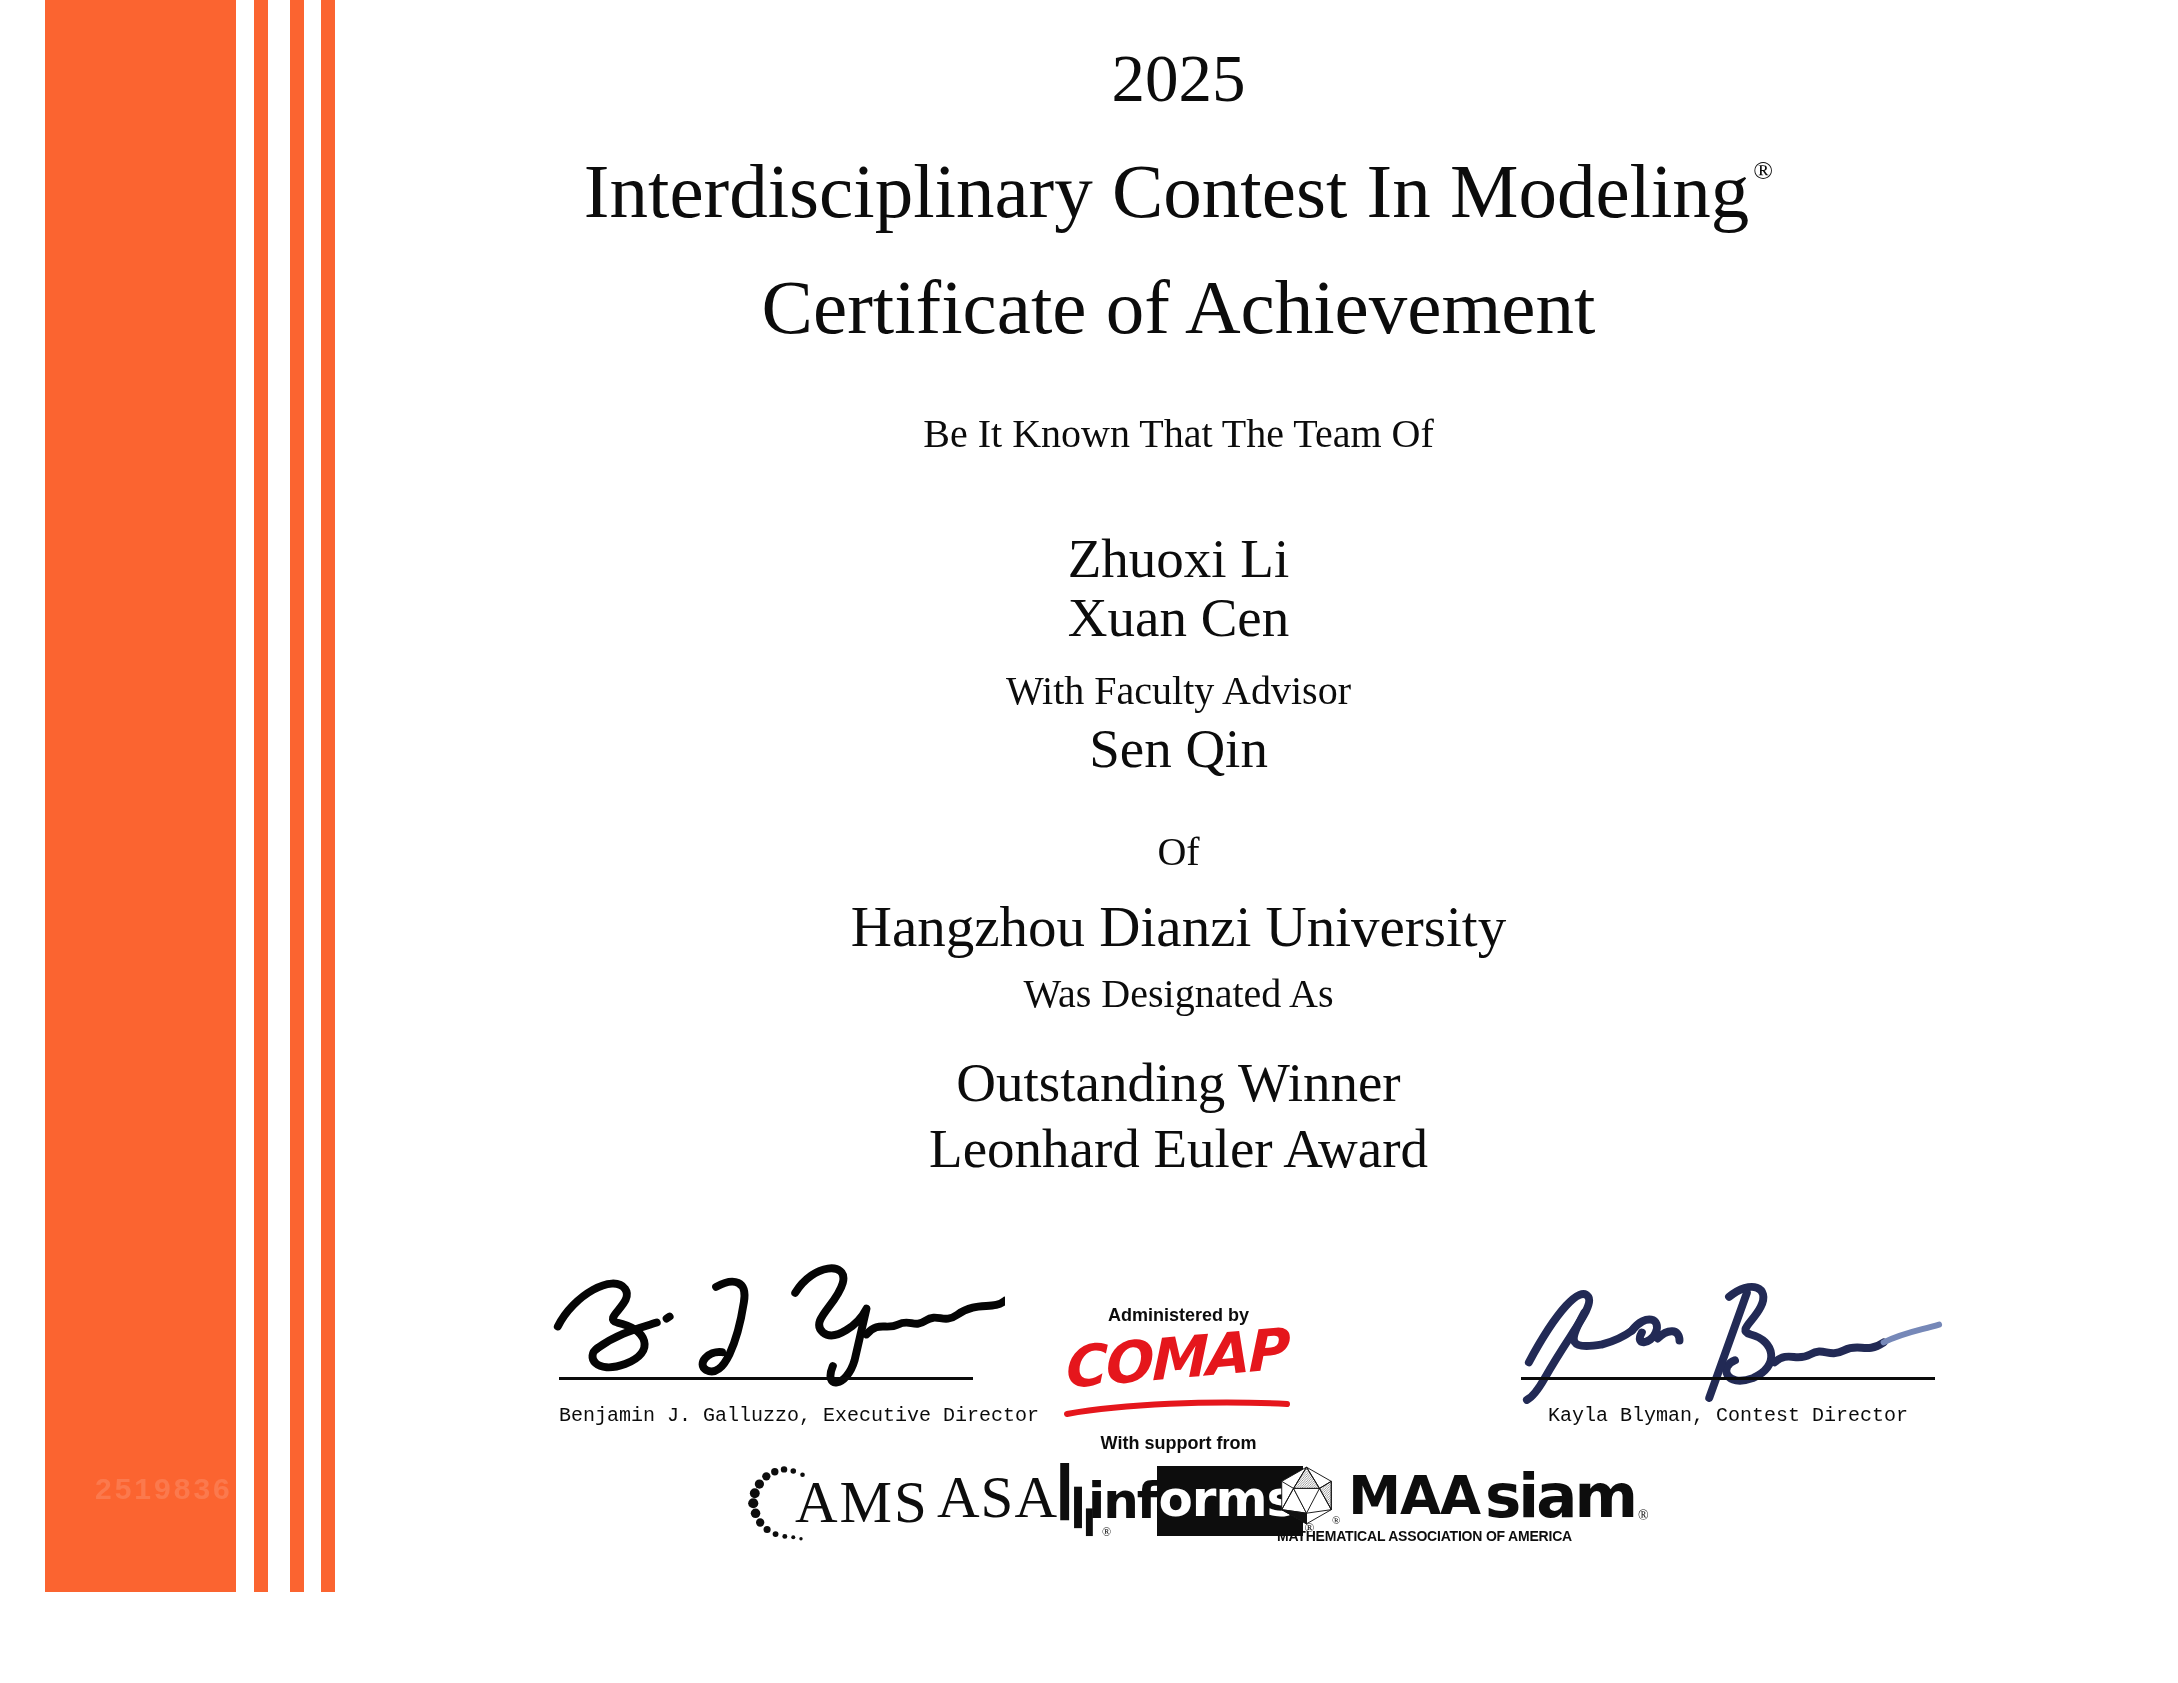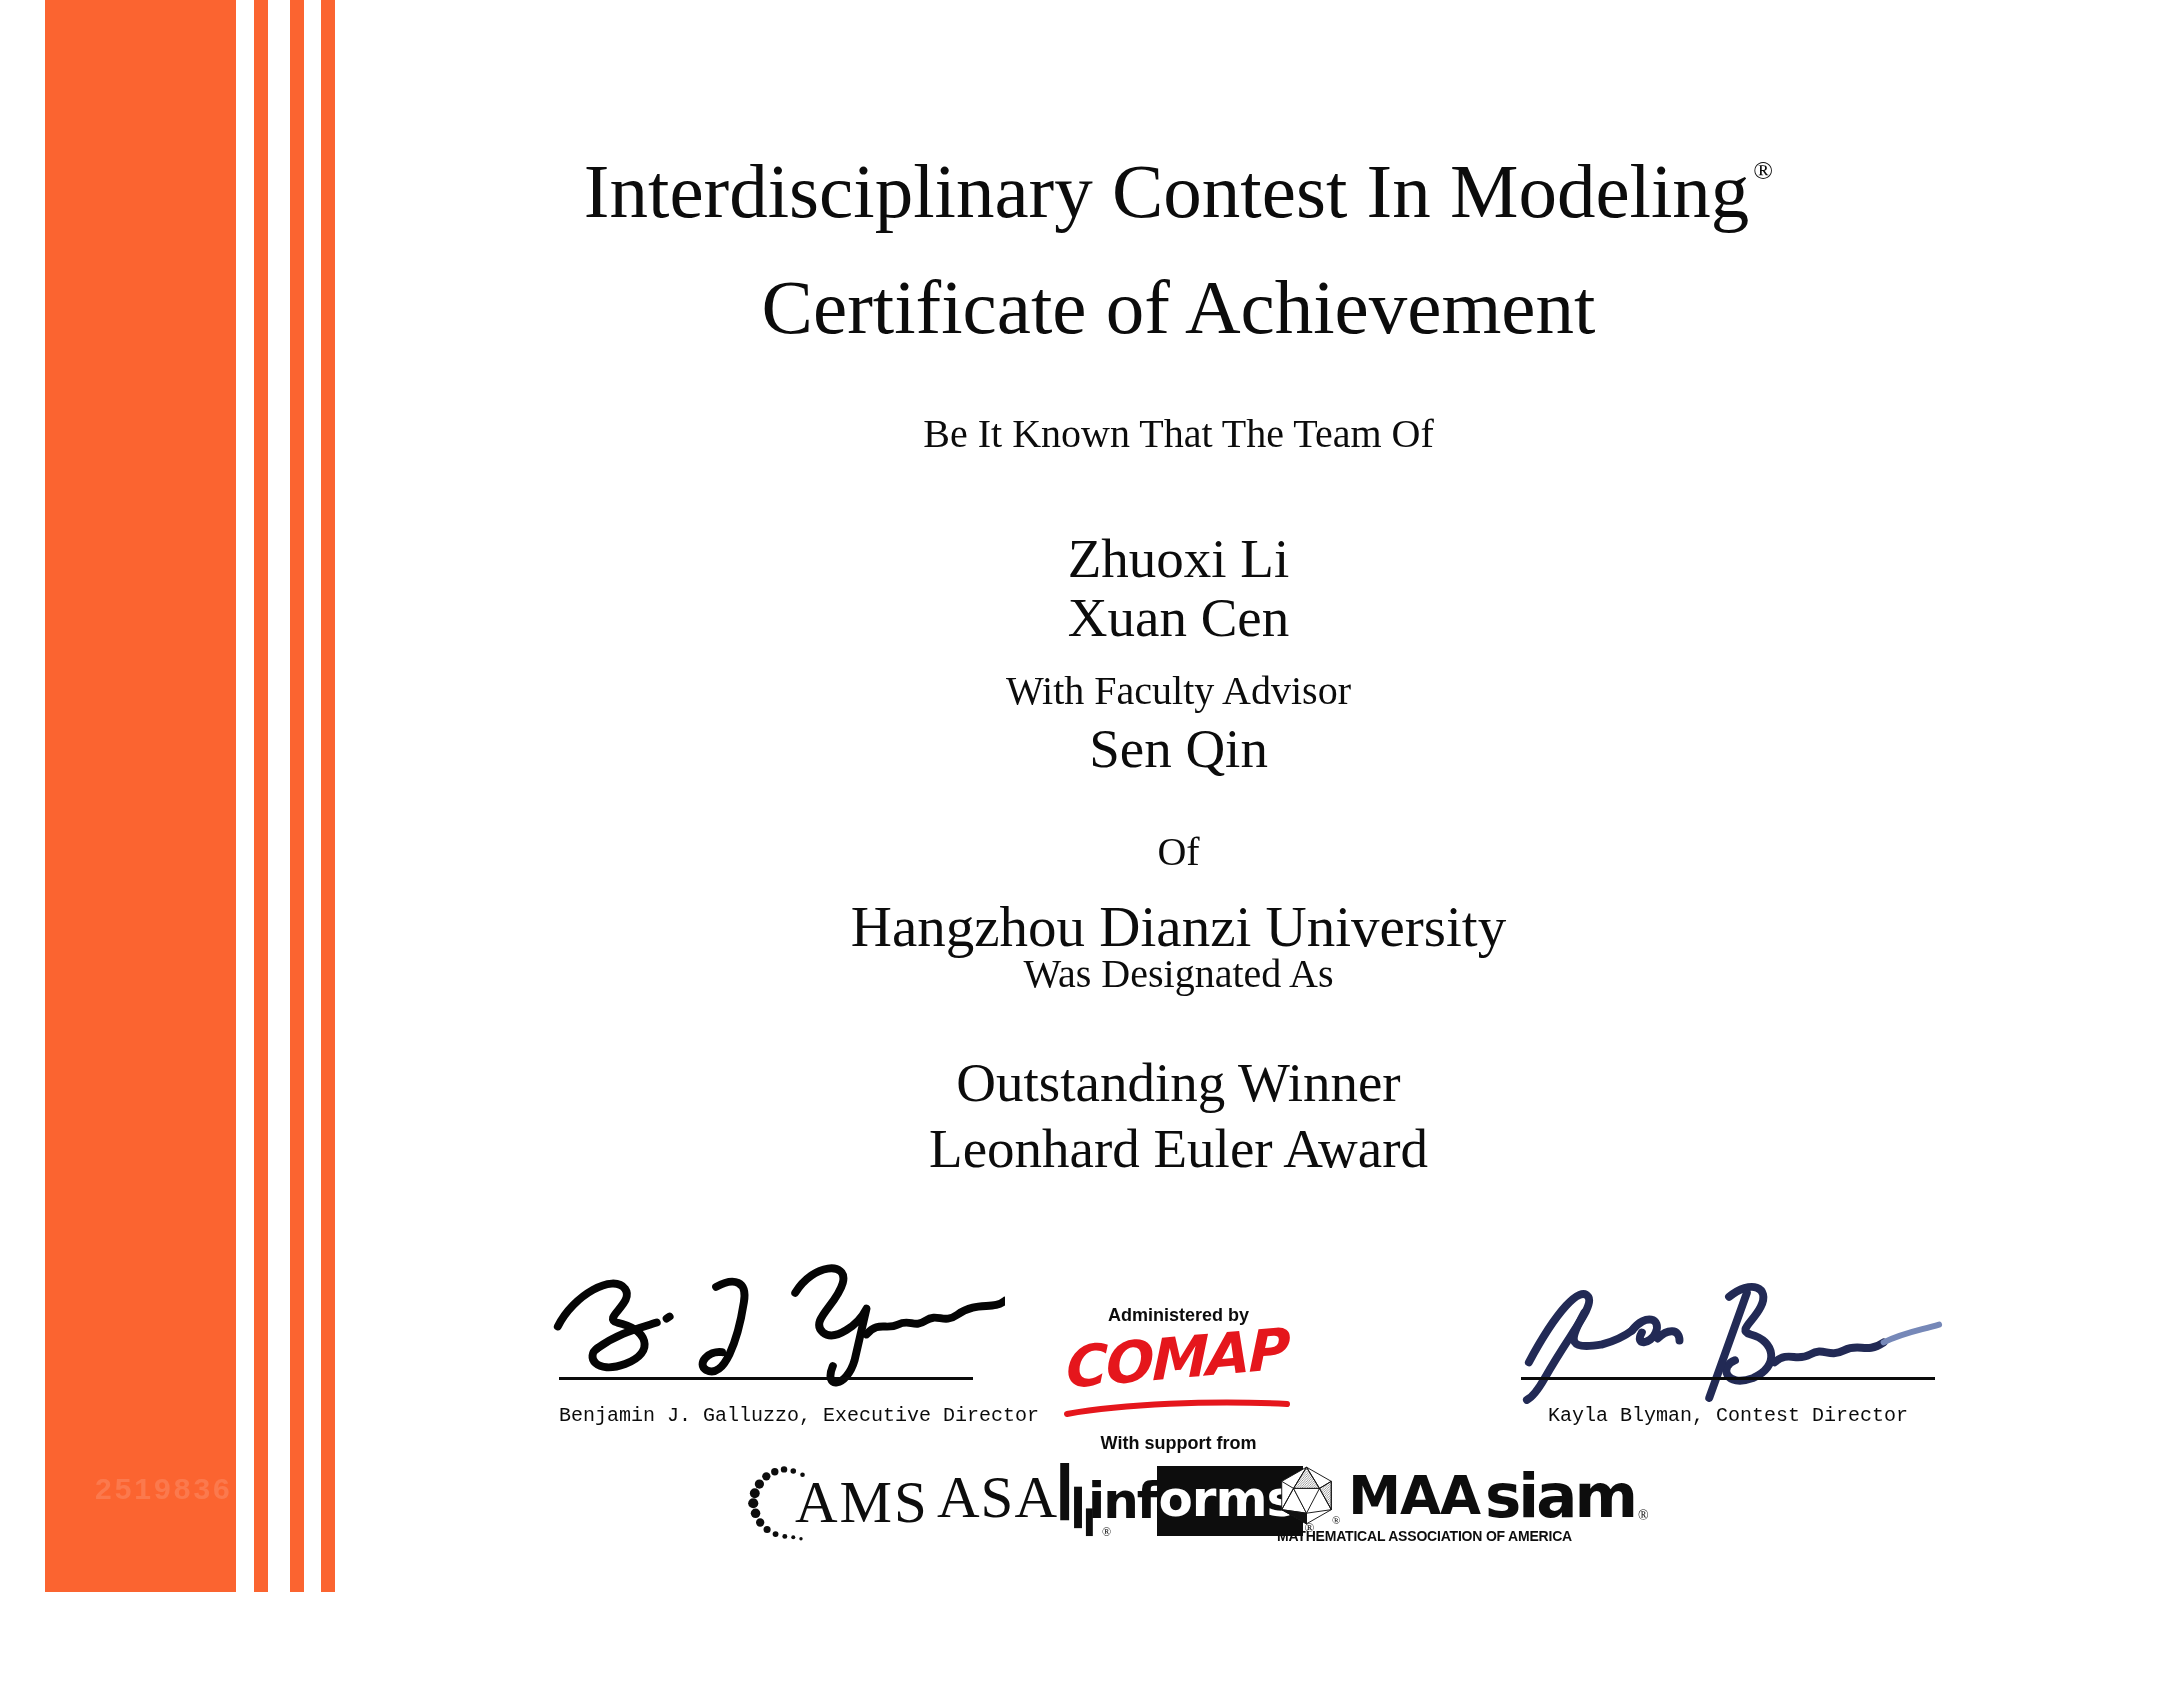--- a/index.html
+++ b/index.html
@@ -27,21 +27,21 @@
   .title2      {top:263px; font-size:77px;}
   .small-line  {font-size:40px;}
   .known       {top:410px;}
   .member1     {top:467px; font-size:55px;}
   .member2     {top:527px; font-size:55px;}
   .member3     {top:586px; font-size:55px;}
   .advisor-lbl {top:667px;}
   .advisor     {top:717px; font-size:55px;}
   .of-lbl      {top:828px;}
   .institution {top:894px; font-size:57px;}
-  .designated  {top:950px;}
+  .designated  {top:970px;}
   .award1      {top:1051px;font-size:55px;}
   .award2      {top:1117px;font-size:55px;}
   
   .sig-svg{position:absolute;}
   .sig-line{position:absolute;height:3px;background:#0a0a0a;top:1377px;}
   .sig-line-left {left:559px;width:414px;}
   .sig-line-right{left:1521px;width:414px;}
   .sig-name{
     position:absolute;top:1404px;font-size:20px;white-space:nowrap;
     font-family:Liberation Mono, monospace;text-align:center;
@@ -96,20 +96,21 @@
 <body>
 
 <div id="page">
 
   <div class="band band-main"></div>
   <div class="band band-s1"></div>
   <div class="band band-s2"></div>
   <div class="band band-s3"></div>
   <div class="watermark">2519836</div>
 
+  <div class="cline year">2025</div>
   <div class="cline title1"><span>Interdisciplinary Contest In Modeling</span><span class="reg">®</span></div>
   <div class="cline title2">Certificate of Achievement</div>
 
   <div class="cline small-line known">Be It Known That The Team Of</div>
   <div class="cline member2">Zhuoxi Li</div>
   <div class="cline member3">Xuan Cen</div>
   <div class="cline small-line advisor-lbl">With Faculty Advisor</div>
   <div class="cline advisor">Sen Qin</div>
   <div class="cline small-line of-lbl">Of</div>
   <div class="cline institution">Hangzhou Dianzi University</div>

